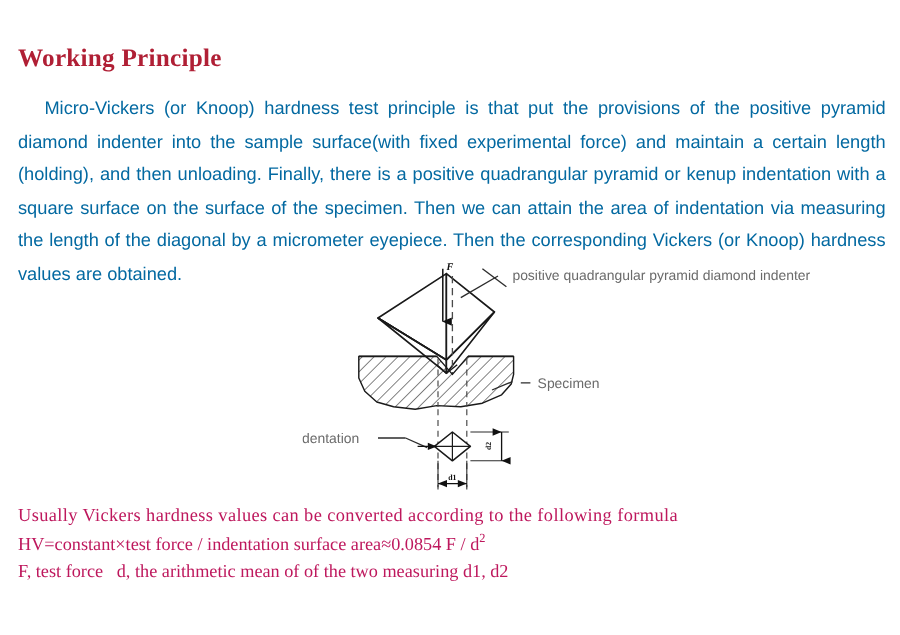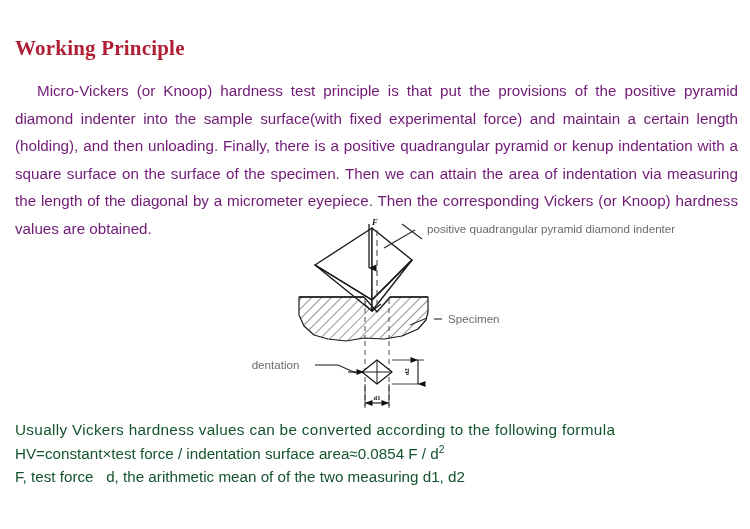--- a/index.html
+++ b/index.html
@@ -39,21 +39,21 @@
   }
 
   
   .intro-paragraph {
     position: absolute;
     left: 15px;
     top: 50px;
     width: 723px;
     font-size: 15.2px;
     line-height: 27.5px;
-    color: #701a75;
+    color: #0369a1;
     text-align: justify;
     text-justify: inter-word;
     text-indent: 22px;
     font-family: "Liberation Sans", sans-serif;
   }
 
   
   .diagram-wrap {
     position: absolute;
     left: 252px;
@@ -84,22 +84,22 @@
   }
 
   
   .bottom-block {
     position: absolute;
     left: 15px;
     top: 406px;
     width: 725px;
     font-size: 15.2px;
     line-height: 23.5px;
-    color: #14532d;
-    font-family: Liberation Sans, sans-serif;
+    color: #be185d;
+    font-family: Liberation Serif, serif;
   }
   .bottom-block .bline {
     display: block;
     white-space: pre;
   }
   .bottom-block .bline.l0 {
     font-size: 15.3px;
     letter-spacing: 0.32px;
   }
   .bottom-block .bline sup {

